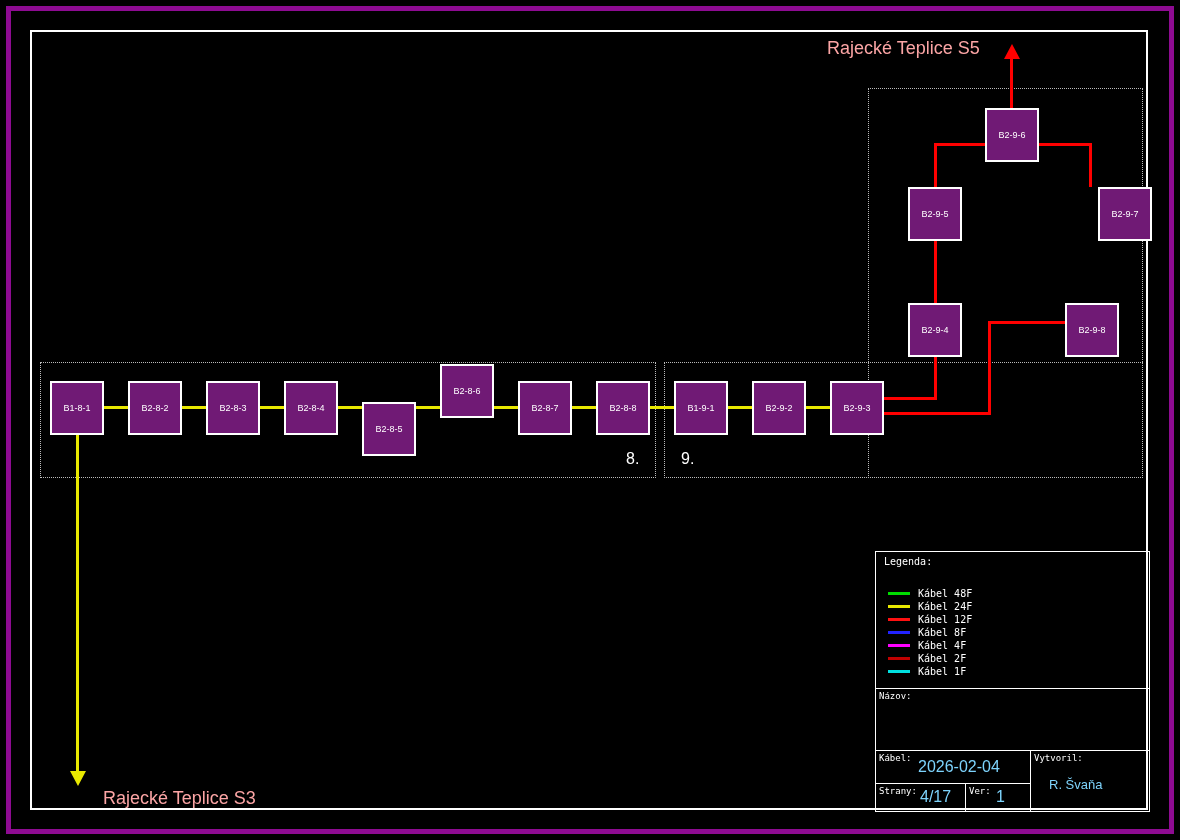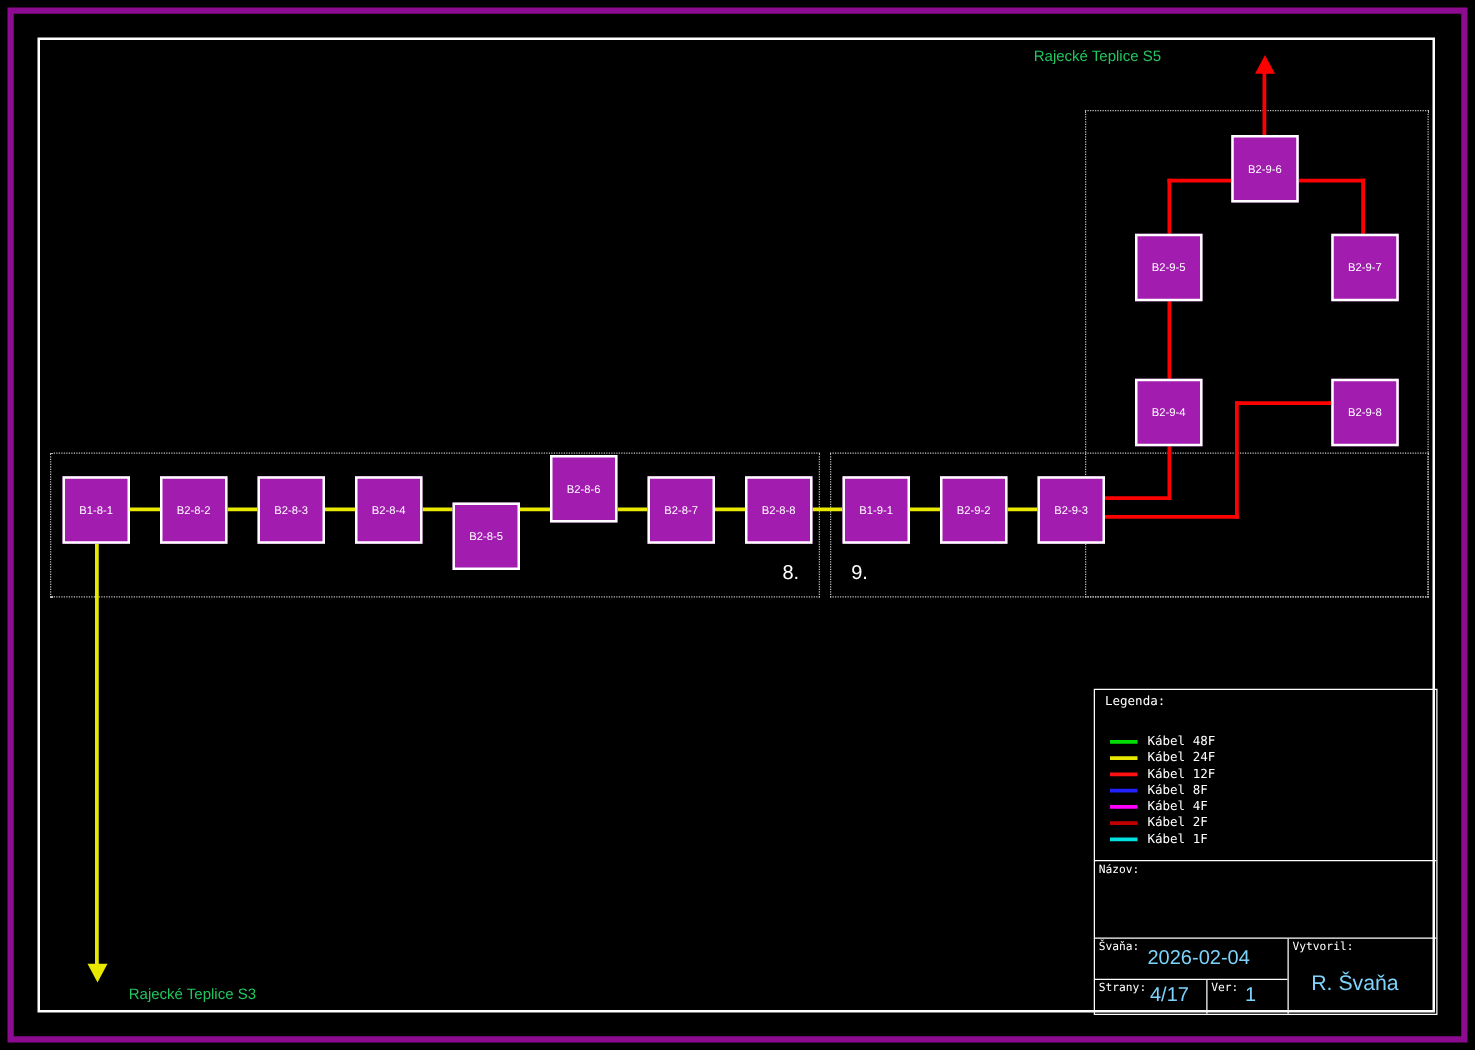--- a/index.html
+++ b/index.html
@@ -1,29 +1,29 @@
 <!DOCTYPE html>
 <html><head>
 <meta charset="utf-8">
 <style>
   html,body{margin:0;padding:0;background:#000;}
   .canvas{position:relative;width:1180px;height:840px;background:#000;overflow:hidden;
           font-family:"Liberation Sans",sans-serif;color:#fff;}
   .purple-frame{position:absolute;inset:6px;border:5px solid #8d0b91;pointer-events:none;}
   .white-frame{position:absolute;left:30px;top:30px;width:1118px;height:780px;border:2px solid #fff;box-sizing:border-box;}
   .group-rect{position:absolute;border:1px dotted #bbb;box-sizing:border-box;}
-  .node{position:absolute;width:54px;height:54px;background:#a21caf;border:2px solid #fff;box-sizing:border-box;
+  .node{position:absolute;width:54px;height:54px;background:#701a75;border:2px solid #fff;box-sizing:border-box;
         display:flex;align-items:center;justify-content:center;font-size:9px;color:#fff;}
   .wire{position:absolute;}
   .wire-y{background:#e8e800;}
   .wire-r{background:#ff0000;}
   .arrow{position:absolute;width:0;height:0;}
   .arrow-up-red{border-left:8px solid transparent;border-right:8px solid transparent;border-bottom:15px solid #ff0000;}
   .arrow-down-yellow{border-left:8px solid transparent;border-right:8px solid transparent;border-top:15px solid #e8e800;}
-  .edge-label{position:absolute;font-size:12px;color:#22c55e;white-space:nowrap;}
+  .edge-label{position:absolute;font-size:18px;color:#fca5a5;white-space:nowrap;}
   .grp-label{position:absolute;font-size:16px;color:#fff;}
   .tblock{position:absolute;left:875px;top:551px;width:275px;height:261px;border:1px solid #fff;box-sizing:border-box;
           font-family:"DejaVu Sans Mono",monospace;}
   .legend-cell{height:137px;border-bottom:1px solid #fff;box-sizing:border-box;padding:4px 8px;}
   .legend-title{font-size:10px;margin-bottom:20px;}
   .legend-row{display:flex;align-items:center;height:13px;margin-left:4px;}
   .legend-swatch{width:22px;height:3px;margin-right:8px;}
   .legend-label{font-size:10px;}
   .nazov-cell{position:relative;height:62px;border-bottom:1px solid #fff;box-sizing:border-box;}
   .cell-tag{position:absolute;left:3px;top:2px;font-size:9px;color:#fff;}
@@ -83,21 +83,21 @@
   <div class="node" style="left:440px;top:364px;">B2-8-6</div>
   <div class="node" style="left:518px;top:381px;">B2-8-7</div>
   <div class="node" style="left:596px;top:381px;">B2-8-8</div>
 
   <div class="node" style="left:674px;top:381px;">B1-9-1</div>
   <div class="node" style="left:752px;top:381px;">B2-9-2</div>
   <div class="node" style="left:830px;top:381px;">B2-9-3</div>
 
   <div class="node" style="left:985px;top:108px;">B2-9-6</div>
   <div class="node" style="left:908px;top:187px;">B2-9-5</div>
-  <div class="node" style="left:1065px;top:187px;">B2-9-7</div>
+  <div class="node" style="left:1098px;top:187px;">B2-9-7</div>
   <div class="node" style="left:908px;top:303px;">B2-9-4</div>
   <div class="node" style="left:1065px;top:303px;">B2-9-8</div>
 
   <div class="edge-label" style="left:827px;top:38px;">Rajecké Teplice S5</div>
   <div class="edge-label" style="left:103px;top:788px;">Rajecké Teplice S3</div>
   <div class="grp-label" style="left:626px;top:450px;">8.</div>
   <div class="grp-label" style="left:681px;top:450px;">9.</div>
 
   <div class="tblock">
     <div class="legend-cell">
@@ -132,33 +132,33 @@
       </div>
     </div>
 
     <div class="nazov-cell">
       <span class="cell-tag">Názov:</span>
     </div>
 
     <div class="bottom-cells">
       <div class="left-col">
         <div class="datum-row">
-          <span class="cell-tag">Švaňa:</span>
+          <span class="cell-tag">Kábel:</span>
           <span class="big-val" style="left:42px;top:7px;">2026-02-04</span>
         </div>
         <div class="strany-row">
           <div class="strany-cell">
             <span class="cell-tag">Strany:</span>
             <span class="big-val" style="left:44px;top:4px;">4/17</span>
           </div>
           <div class="ver-cell">
             <span class="cell-tag">Ver:</span>
             <span class="big-val" style="left:30px;top:4px;">1</span>
           </div>
         </div>
       </div>
       <div class="right-col">
         <span class="cell-tag">Vytvoril:</span>
-        <span class="big-val" style="left:18px;top:26px;font-size:17px;">R. Švaňa</span>
+        <span class="big-val" style="left:18px;top:26px;font-size:13px;">R. Švaňa</span>
       </div>
     </div>
   </div>
 </div>
 
 </body></html>

